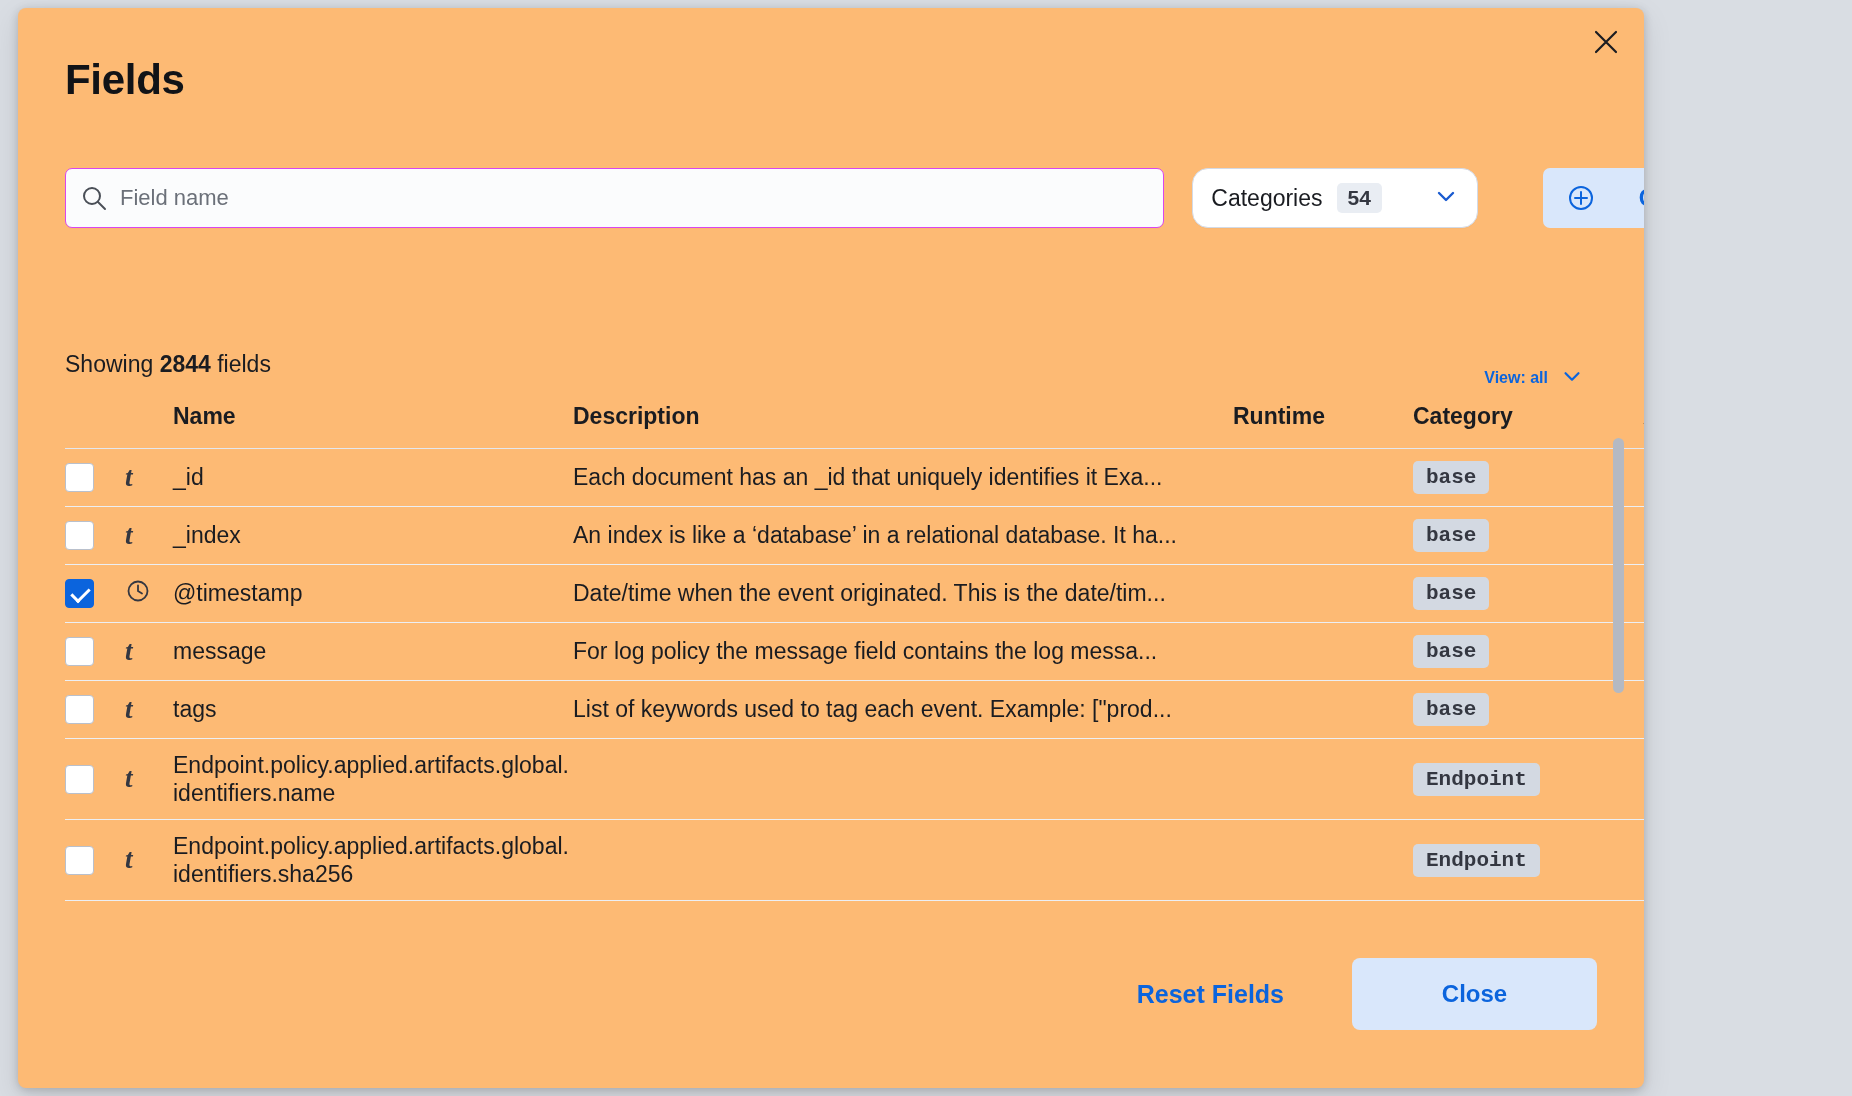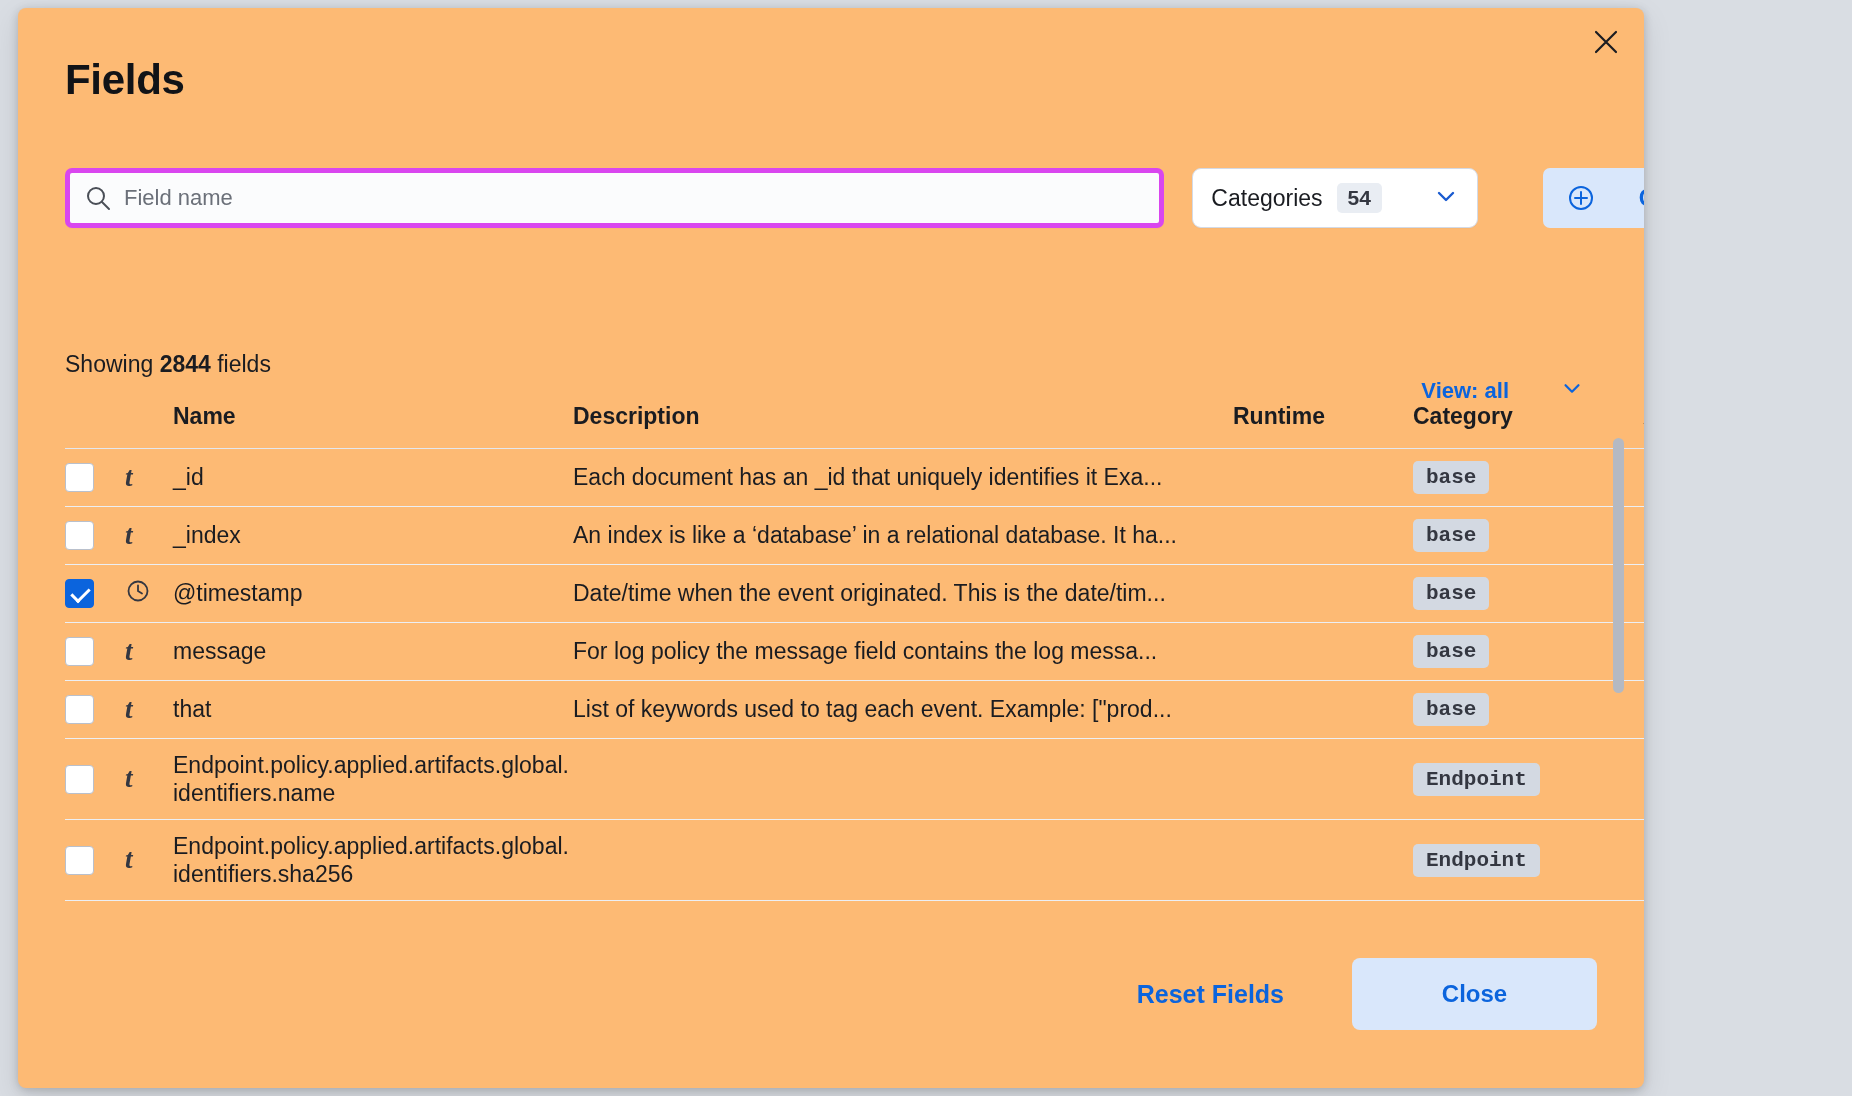--- a/index.html
+++ b/index.html
@@ -54,21 +54,21 @@
     top: 160px;
     width: 1723px;
     height: 60px;
     display: flex;
     align-items: stretch;
     gap: 0;
   }
   .search-box {
     width: 1120px;
     height: 60px;
-    border: 5px solid #d946ef;
+    border: 1px solid #d946ef;
     border-radius: 7px;
     background: #fbfcfd;
     display: flex;
     align-items: center;
     padding: 0 14px;
     box-shadow: 0 1px 1px rgba(0,0,0,0.02);
   }
   .search-box .mag {
     width: 28px;
     height: 28px;
@@ -85,21 +85,21 @@
     color: #1a1c21;
     width: 100%;
   }
   .search-box input::placeholder { color: #6b7079; }
 
   .categories-btn {
     margin-left: 28px;
     width: 290px;
     height: 60px;
     border: 1px solid #d3dae6;
-    border-radius: 9px;
+    border-radius: 16px;
     background: #ffffff;
     display: flex;
     align-items: center;
     padding: 0 18px;
     cursor: pointer;
     box-shadow: 0 1px 1px rgba(0,0,0,0.02);
   }
   .categories-btn .cat-label {
     font-size: 23px;
     color: #1a1c21;
@@ -142,28 +142,27 @@
     left: 47px;
     top: 343px;
     font-size: 23px;
     color: #1a1c21;
   }
   .showing b { font-weight: bold; }
 
   .view-all {
     position: absolute;
     right: 60px;
-    top: 368px;
+    top: 356px;
     display: flex;
     align-items: center;
-    font-size: 22px;
+    font-size: 16px;
     color: #0b64dd;
     font-weight: 600;
     cursor: pointer;
-    gap: 39px;
   }
   .view-all .chev { margin-left: 12px; }
 
   .table-wrap {
     position: absolute;
     left: 47px;
     top: 395px;
     width: 1723px;
     height: 520px;
   }
@@ -441,21 +440,21 @@
           <td class="c-act"></td>
         </tr>
 
         <tr>
           <td class="c-check">
             <span class="cb"></span>
           </td>
           <td class="c-type">
             <span class="type-icon type-t">t</span>
           </td>
-          <td class="c-name">that</td>
+          <td class="c-name">tags</td>
           <td class="c-desc">List of keywords used to tag each event. Example: ["prod...</td>
           <td class="c-runtime"></td>
           <td class="c-cat">
             <span class="badge">base</span>
           </td>
           <td class="c-act"></td>
         </tr>
 
         <tr>
           <td class="c-check">

